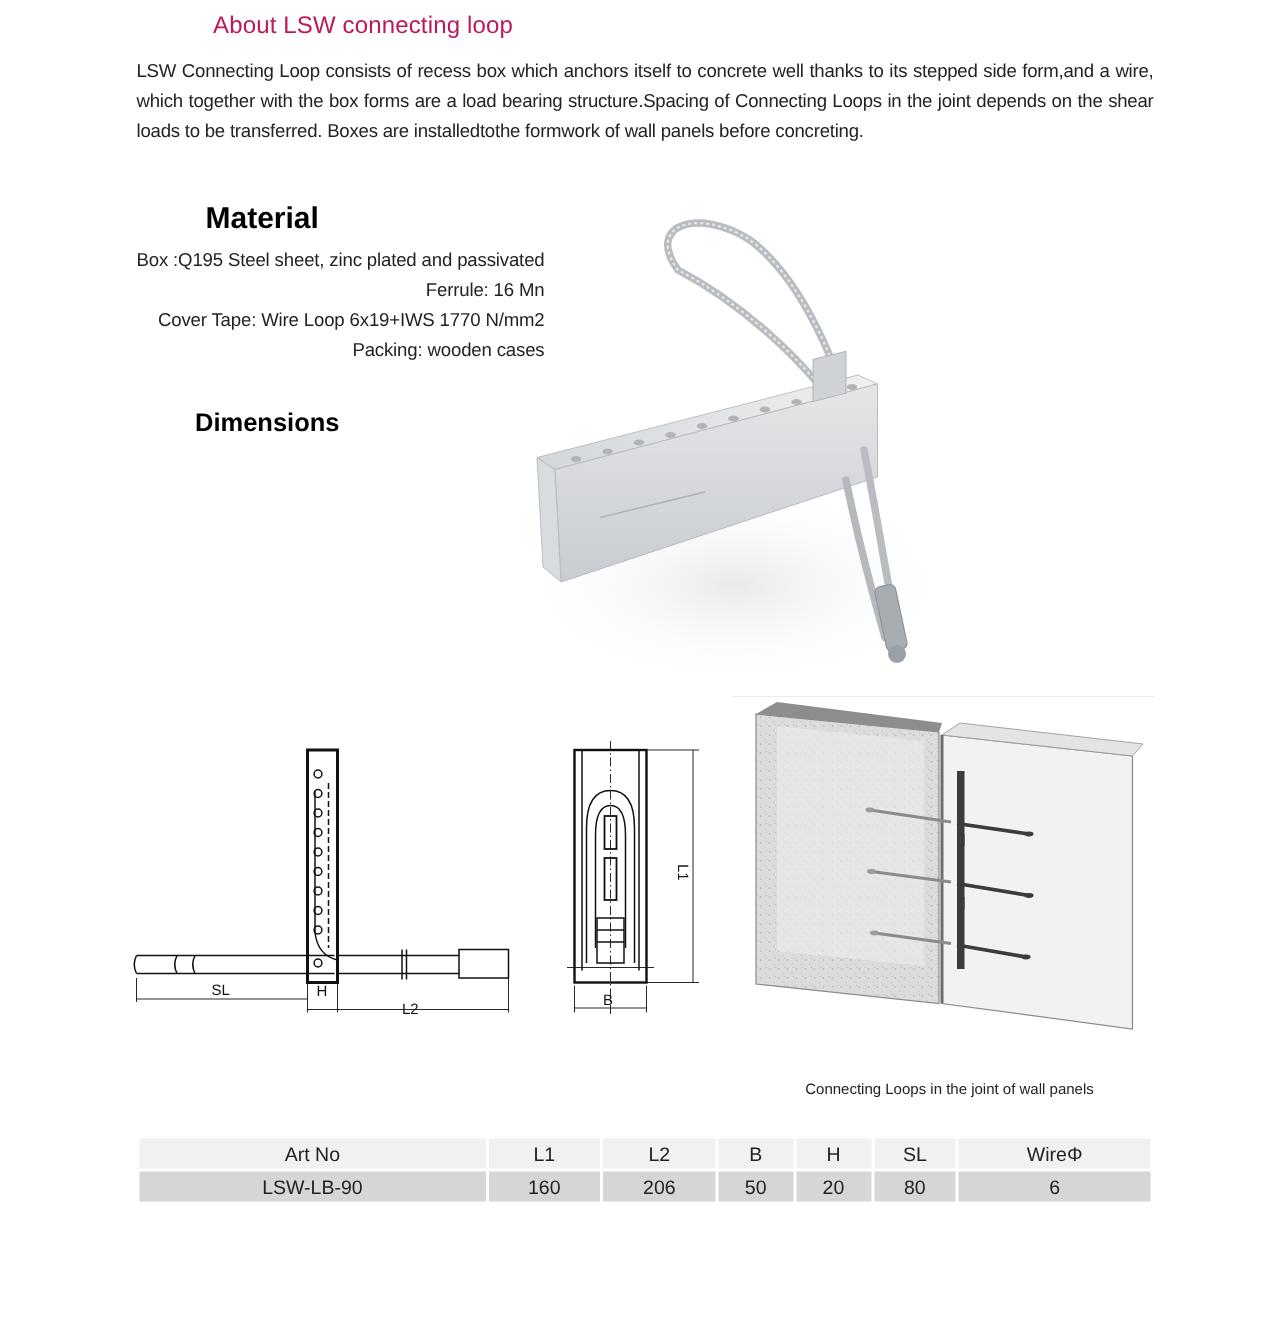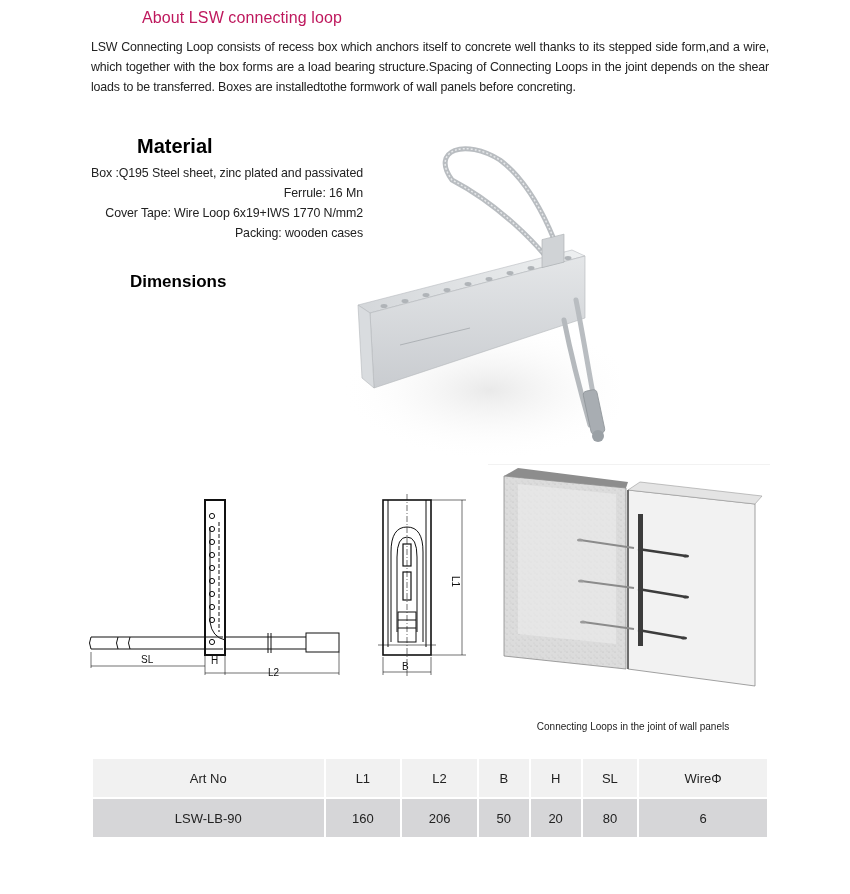--- a/index.html
+++ b/index.html
@@ -14,21 +14,21 @@
     .mat-list div { white-space: nowrap; text-align: right; }
 
     .h-dim { position: absolute; left: 130px; top: 272px; font-size: 17px; color: #000; text-align: right; }
 
     .product-photo { position: absolute; left: 340px; top: 140px; width: 280px; height: 320px; }
     .drawings { position: absolute; left: 88px; top: 492px; width: 390px; height: 185px; }
     .wall-figure { position: absolute; left: 488px; top: 464px; width: 282px; height: 230px; }
     .wall-caption { position: absolute; left: 488px; top: 697px; width: 290px; text-align: center; font-size: 10px; color: #222; margin-top: 24px; }
 
     .spec-table { position: absolute; left: 91px; top: 757px; width: 678px; border-collapse: separate; border-spacing: 2px; font-size: 13px; color: #222; }
-    .spec-table th, .spec-table td { text-align: center; height: 38px; font-weight: 400; }
+    .spec-table th, .spec-table td { text-align: center; height: 20px; font-weight: 400; }
     .spec-table thead th { background: #f1f1f1; }
     .spec-table tbody tr.odd td { background: #d6d6d8; }
     .spec-table tbody tr.even td { background: #f1f1f1; }
   </style>
 </head>
 <body>
 
 <h1 class="h-title">About LSW connecting loop</h1>
 <p class="intro">LSW Connecting Loop consists of recess box which anchors itself to concrete well thanks to its stepped side form,and a wire, which together with the box forms are a load bearing structure.Spacing of Connecting Loops in the joint depends on the shear loads to be transferred. Boxes are installedtothe formwork of wall panels before concreting.</p>
 

